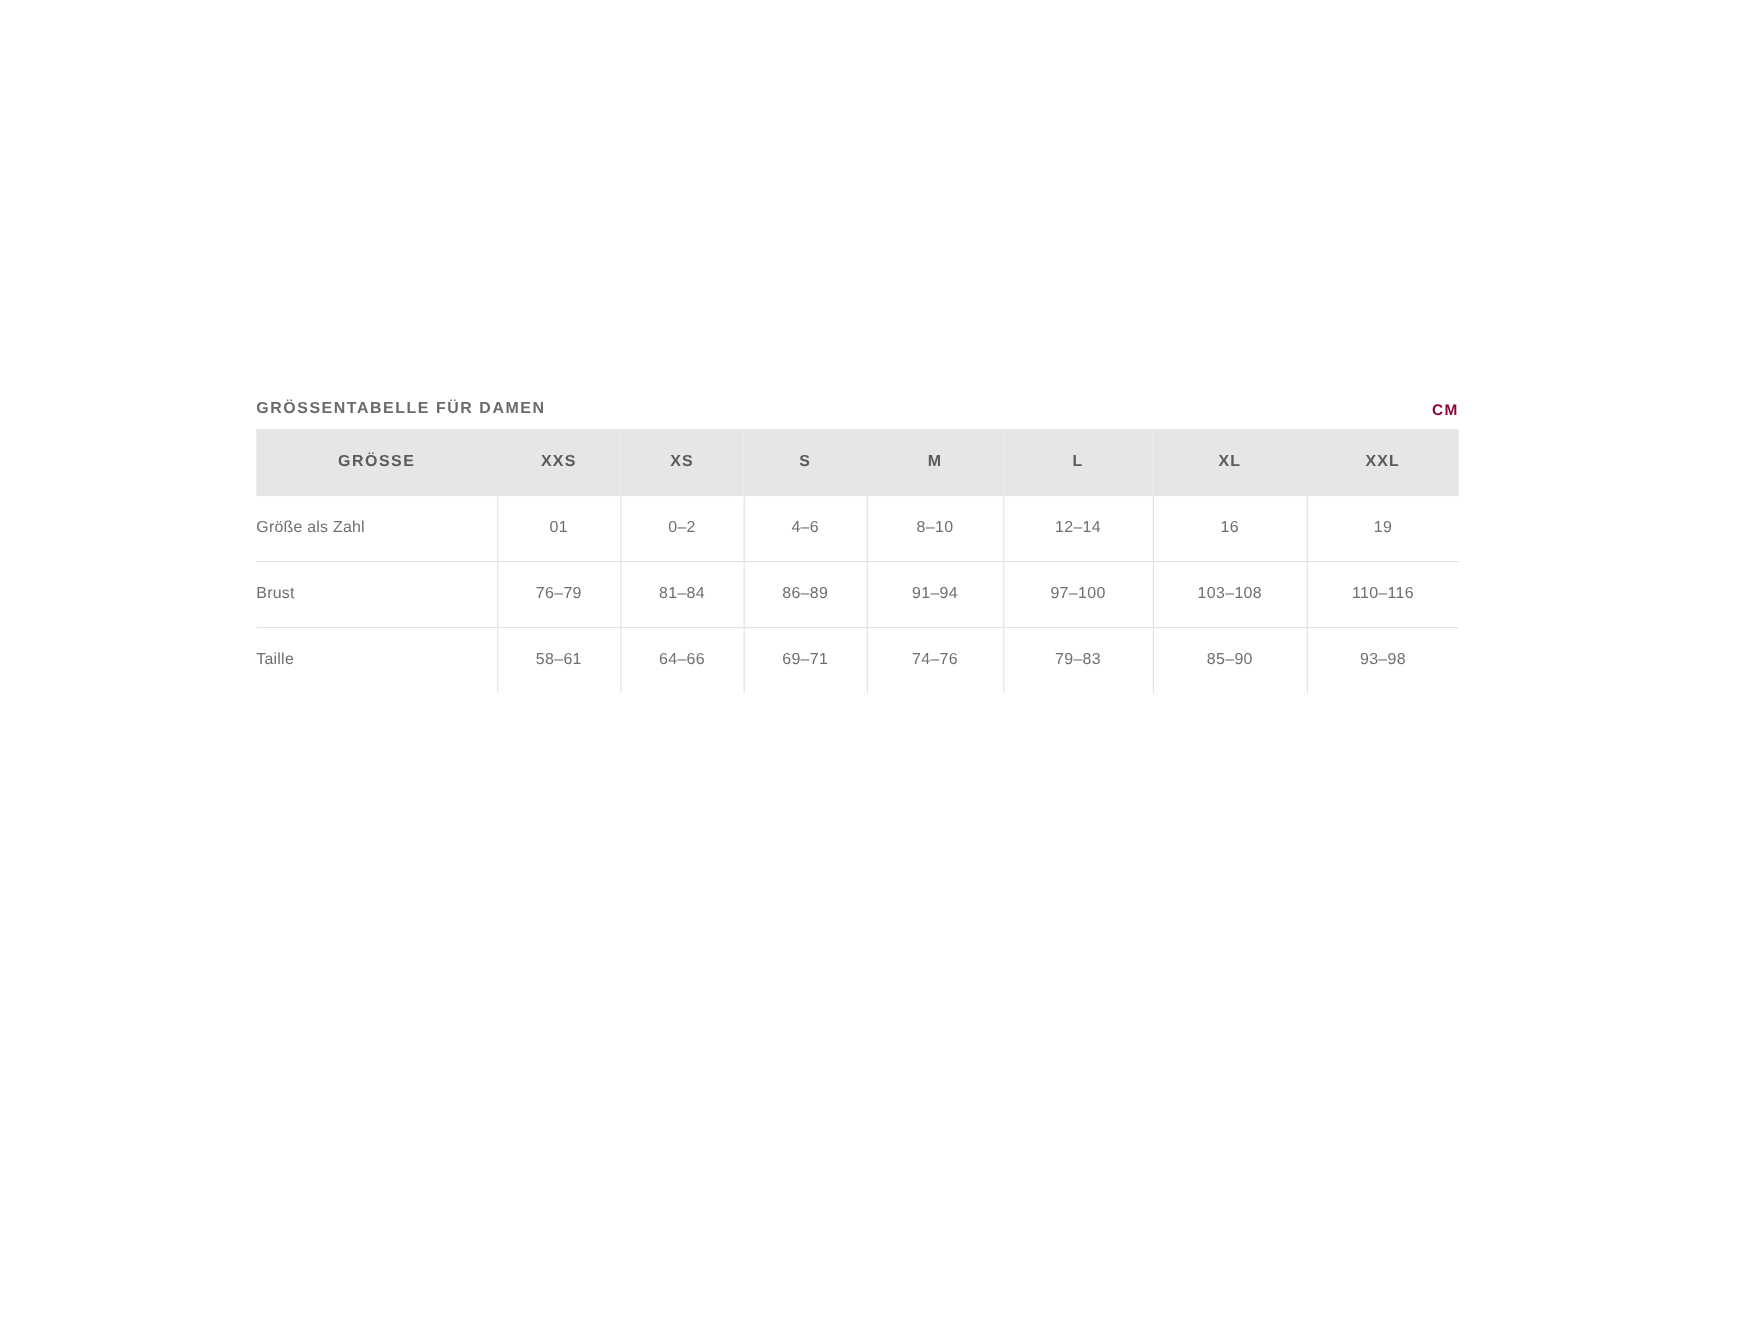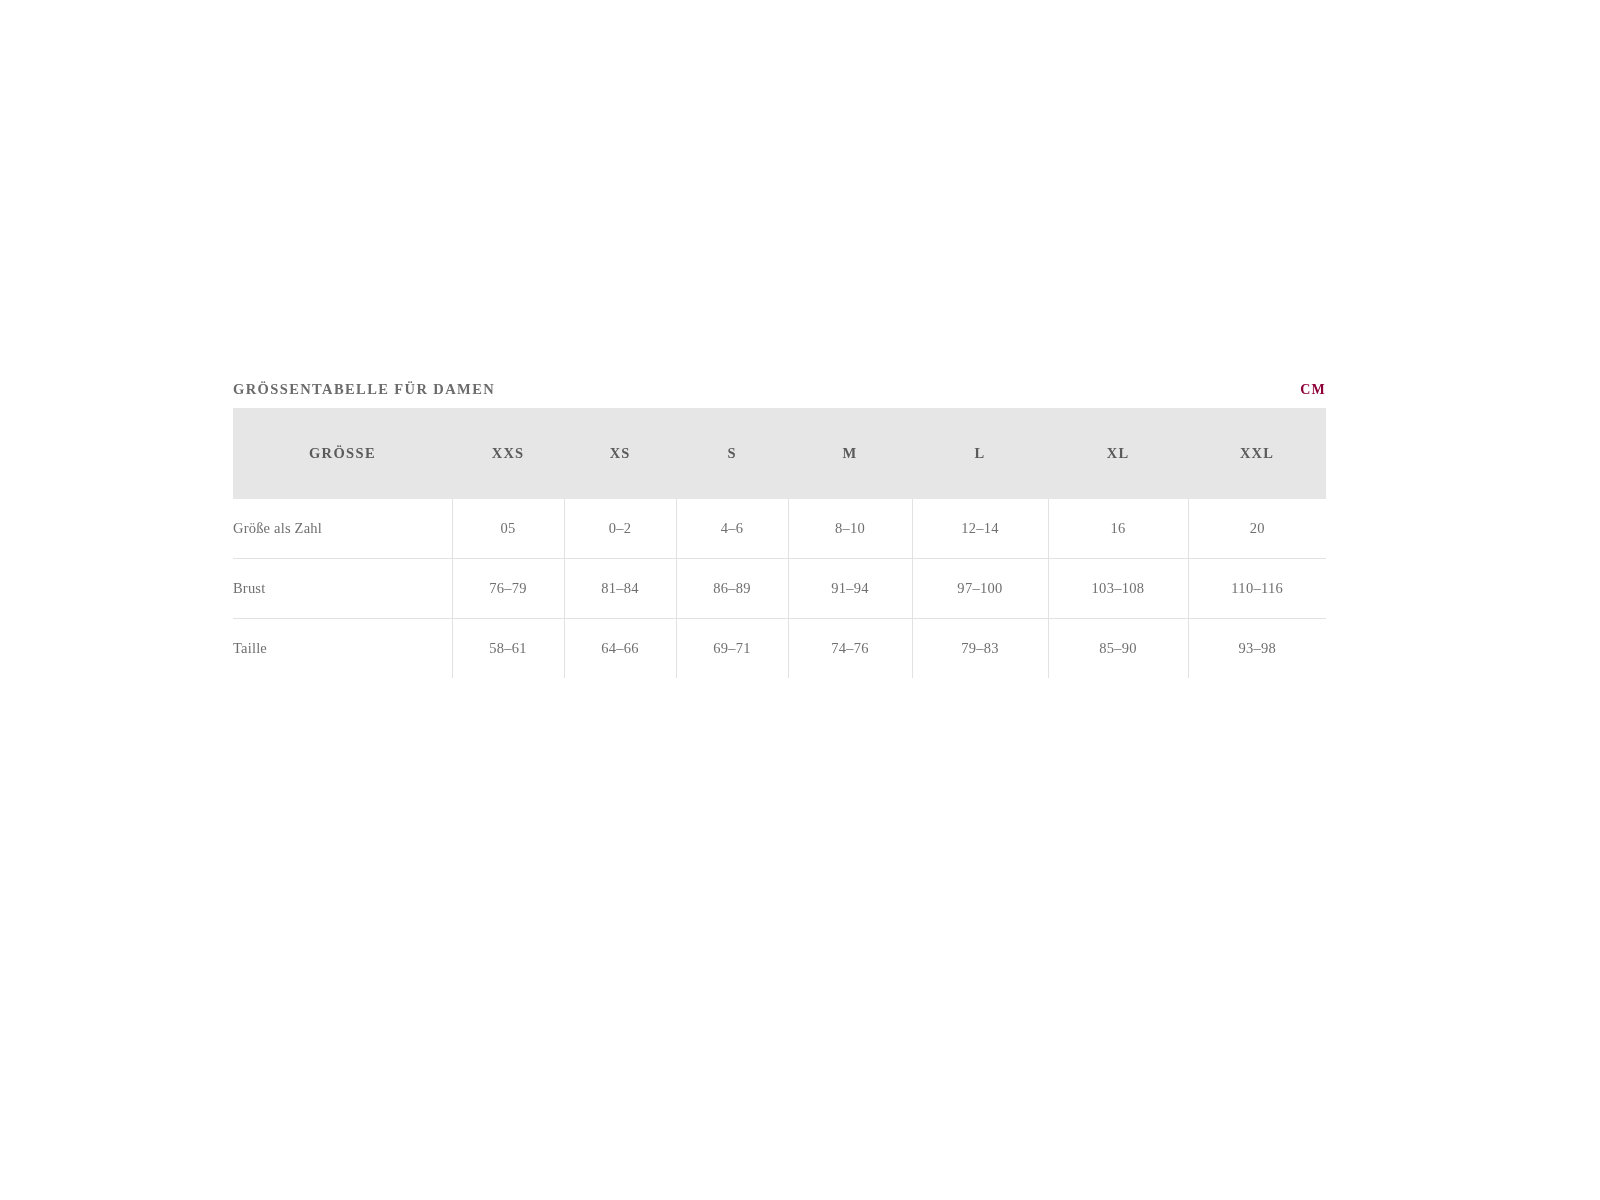--- a/index.html
+++ b/index.html
@@ -11,23 +11,22 @@
     width: 1600px;
     height: 1200px;
     font-family: "Liberation Sans", sans-serif;
     position: relative;
     overflow: hidden;
   }
 
   .size-chart-wrap {
     position: absolute;
     left: 233px;
-    top: 382px;
+    top: 364px;
     width: 1093px;
-    font-family: Liberation Serif, serif;
   }
 
   .chart-header {
     display: flex;
     align-items: flex-end;
     justify-content: space-between;
     padding-bottom: 11px;
   }
 
   .chart-title {
@@ -56,21 +55,21 @@
   table.size-table thead th {
     background: #e6e6e6;
     color: #5b5b5b;
     font-size: 14.5px;
     font-weight: bold;
     letter-spacing: 1.1px;
     height: 59px;
     vertical-align: middle;
     text-align: center;
     border: none;
-    padding: 16px;
+    padding: 1px;
   }
 
   table.size-table thead th.col-label {
     letter-spacing: 1.4px;
   }
 
   table.size-table tbody td {
     height: 59px;
     font-size: 14.5px;
     color: #6f6f6f;
@@ -137,27 +136,27 @@
         <th>S</th>
         <th>M</th>
         <th>L</th>
         <th>XL</th>
         <th>XXL</th>
       </tr>
     </thead>
     <tbody>
       <tr>
         <td class="row-label">Größe als Zahl</td>
-        <td>05</td>
+        <td>01</td>
         <td>0–2</td>
         <td>4–6</td>
         <td>8–10</td>
         <td>12–14</td>
         <td>16</td>
-        <td>20</td>
+        <td>19</td>
       </tr>
       <tr>
         <td class="row-label">Brust</td>
         <td>76–79</td>
         <td>81–84</td>
         <td>86–89</td>
         <td>91–94</td>
         <td>97–100</td>
         <td>103–108</td>
         <td>110–116</td>

